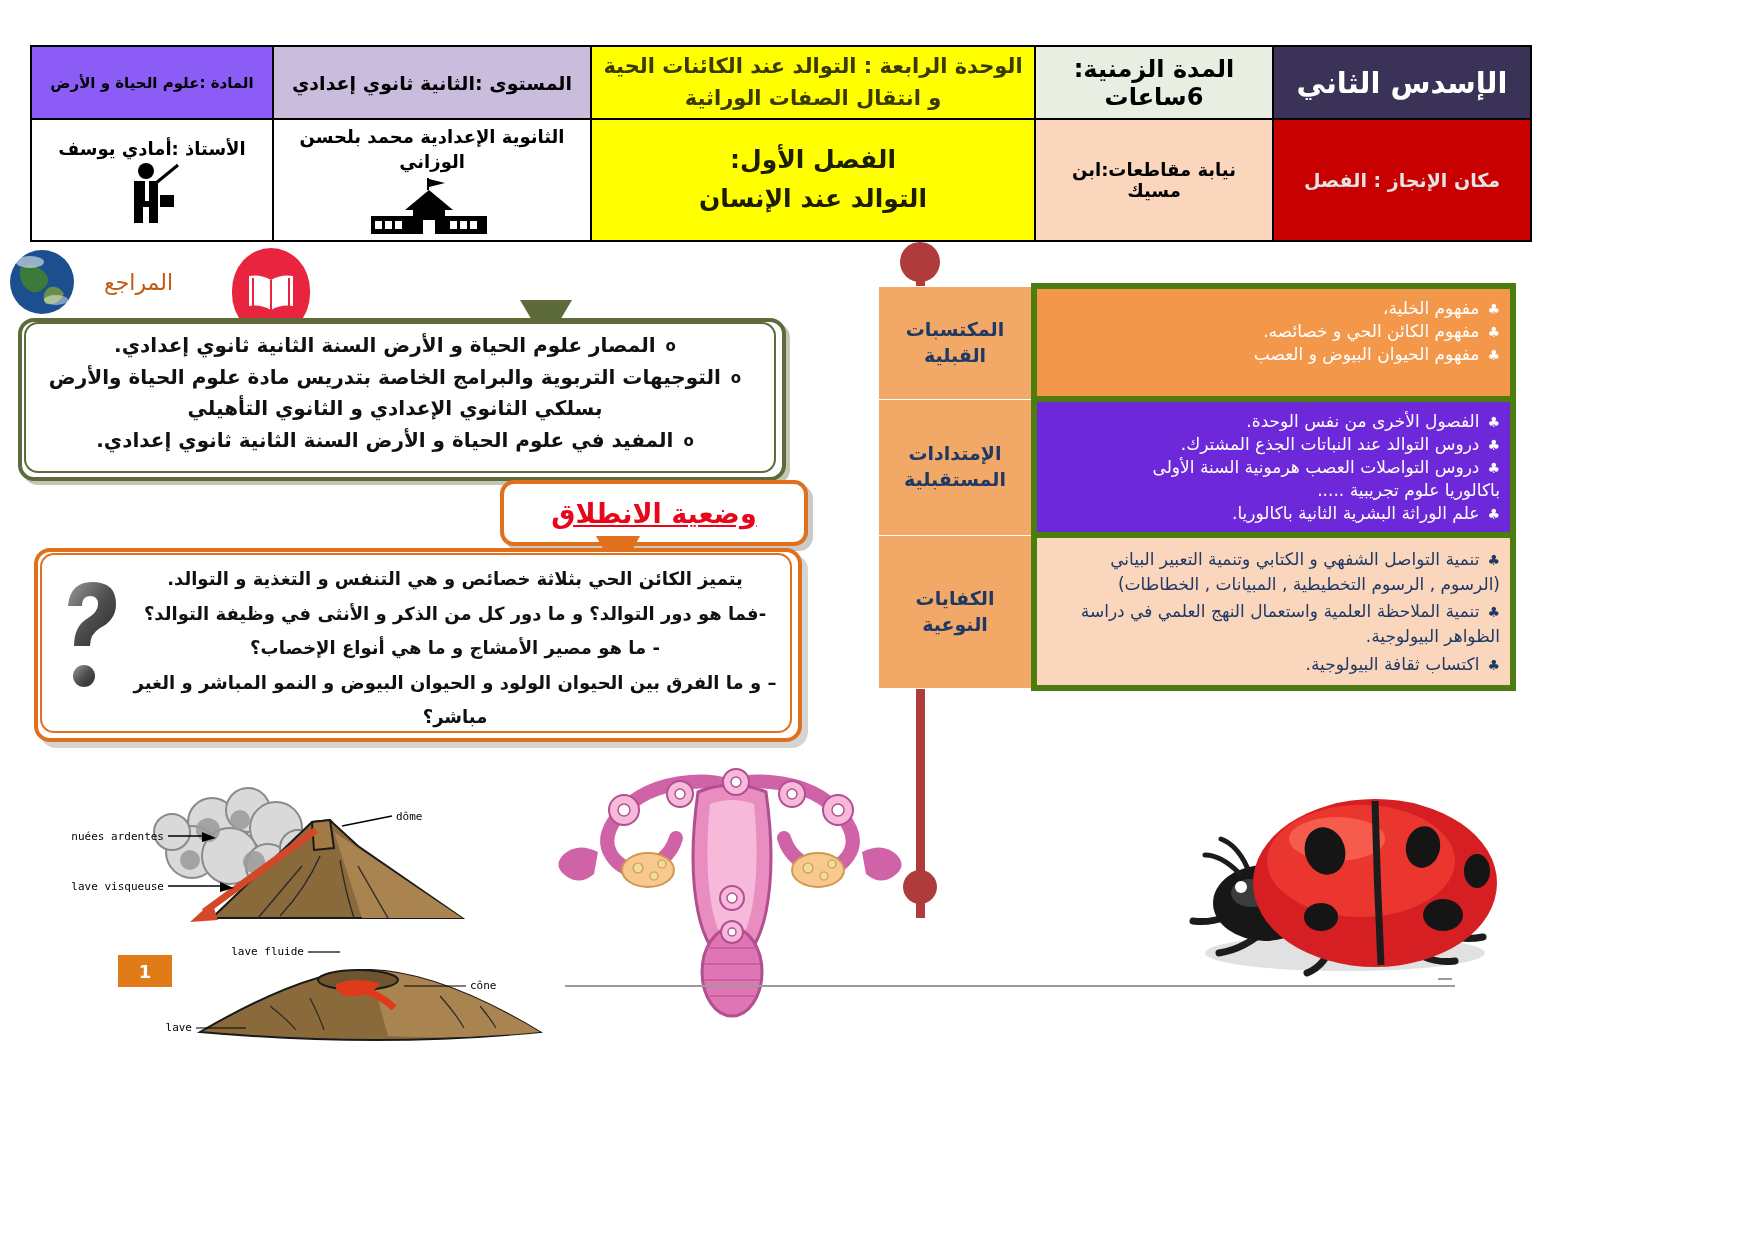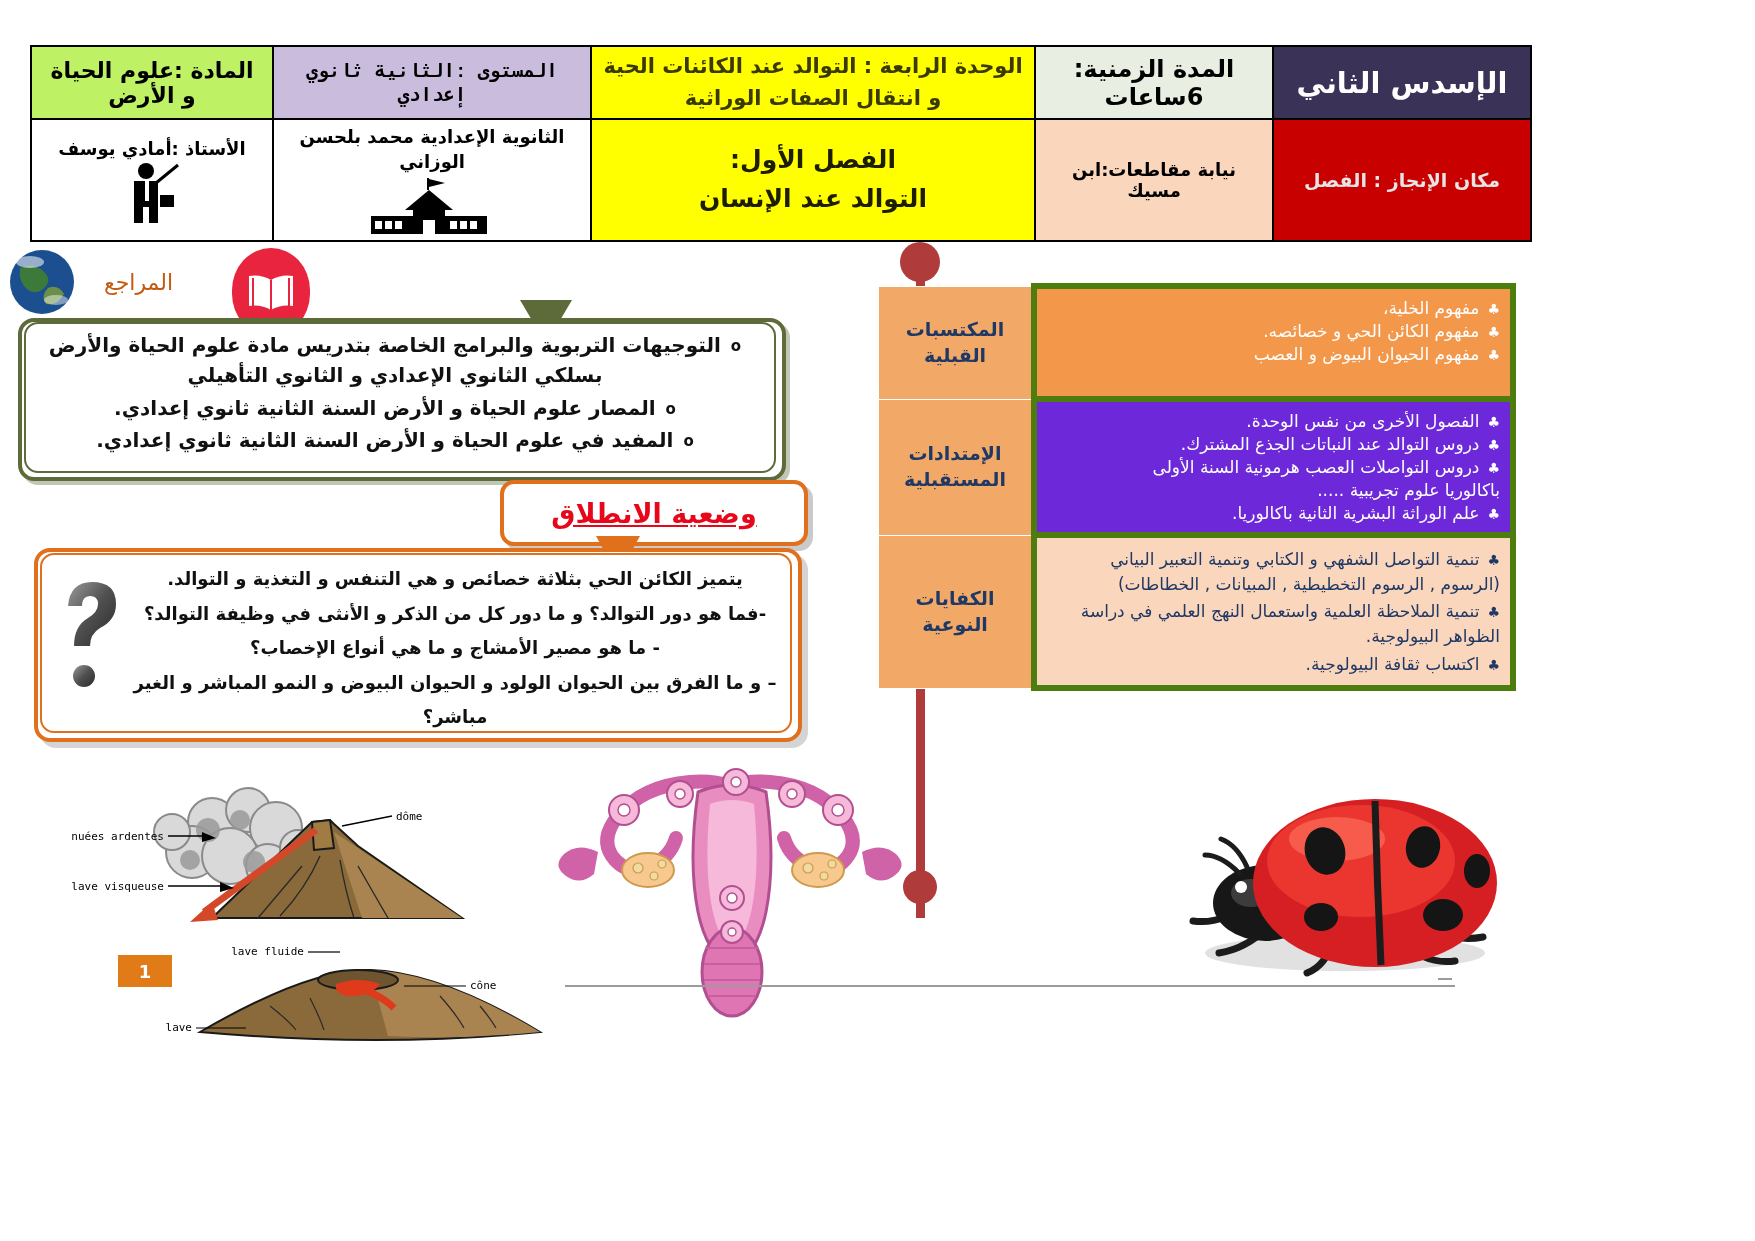--- a/index.html
+++ b/index.html
@@ -13,22 +13,22 @@
     position:absolute;left:30px;top:45px;width:1500px;height:195px;
     border-collapse:collapse;table-layout:fixed;
   }
   .hdr td{
     border:2px solid #000;vertical-align:middle;text-align:center;
     padding:4px 8px;font-weight:bold;
   }
   .c-sem{background:#3b3357;color:#ffffff;font-size:29px;letter-spacing:.5px;}
   .c-dur{background:#e8eee2;color:#000;font-size:24px;}
   .c-unit{background:#ffff00;color:#3a3a00;font-size:21px;line-height:1.5;}
-  .c-level{background:#c9bcdd;color:#000;font-size:19px;font-family:Liberation Mono, monospace;}
-  .c-subject{background:#bef264;color:#000;font-size:22px;}
+  .c-level{background:#c9bcdd;color:#000;font-size:19px;}
+  .c-subject{background:#8b5cf6;color:#000;font-size:15px;}
   .c-place{background:#c80000;color:#e5e5e5;font-size:19px;margin-left:19px;}
   .c-deleg{background:#fad6bd;color:#000;font-size:18px;}
   .c-chapter{background:#ffff00;color:#1d1d00;font-size:25px;line-height:1.55;}
   .c-school{background:#ffffff;color:#000;font-size:18px;line-height:1.4;}
   .c-teacher{background:#ffffff;color:#000;font-size:18px;}
   .cellstack{display:flex;flex-direction:column;align-items:center;gap:2px;}
   .icon-school svg,.icon-teacher svg{display:block;}
 
   
   .connector{position:absolute;left:916px;top:248px;width:9px;height:670px;background:#b03b3b;}
@@ -217,24 +217,24 @@
     <path d="M9 8 v28 M45 8 v28" stroke="#e8243f" stroke-width="2"></path>
   </svg>
 </div>
 <div class="refs-label">المراجع</div>
 <div class="refs-tail"></div>
 <div class="refs-box"></div>
 <div class="refs-inner"></div>
 <div class="refs-list">
   <ul>
     <li>
-      <span class="bullet-o">o</span><span>التوجيهات التربوية والبرامج الخاصة بتدريس مادة علوم الحياة والأرض بسلكي الثانوي الإعدادي و الثانوي التأهيلي</span>
+      <span class="bullet-o">o</span><span>المصار علوم الحياة و الأرض السنة الثانية ثانوي إعدادي.</span>
     </li>
     <li>
-      <span class="bullet-o">o</span><span>المصار علوم الحياة و الأرض السنة الثانية ثانوي إعدادي.</span>
+      <span class="bullet-o">o</span><span>التوجيهات التربوية والبرامج الخاصة بتدريس مادة علوم الحياة والأرض بسلكي الثانوي الإعدادي و الثانوي التأهيلي</span>
     </li>
     <li>
       <span class="bullet-o">o</span><span>المفيد في علوم الحياة و الأرض السنة الثانية ثانوي إعدادي.</span>
     </li>
   </ul>
 </div>
 
 <div class="sit-badge">
   <span>وضعية الانطلاق</span>
 </div>

